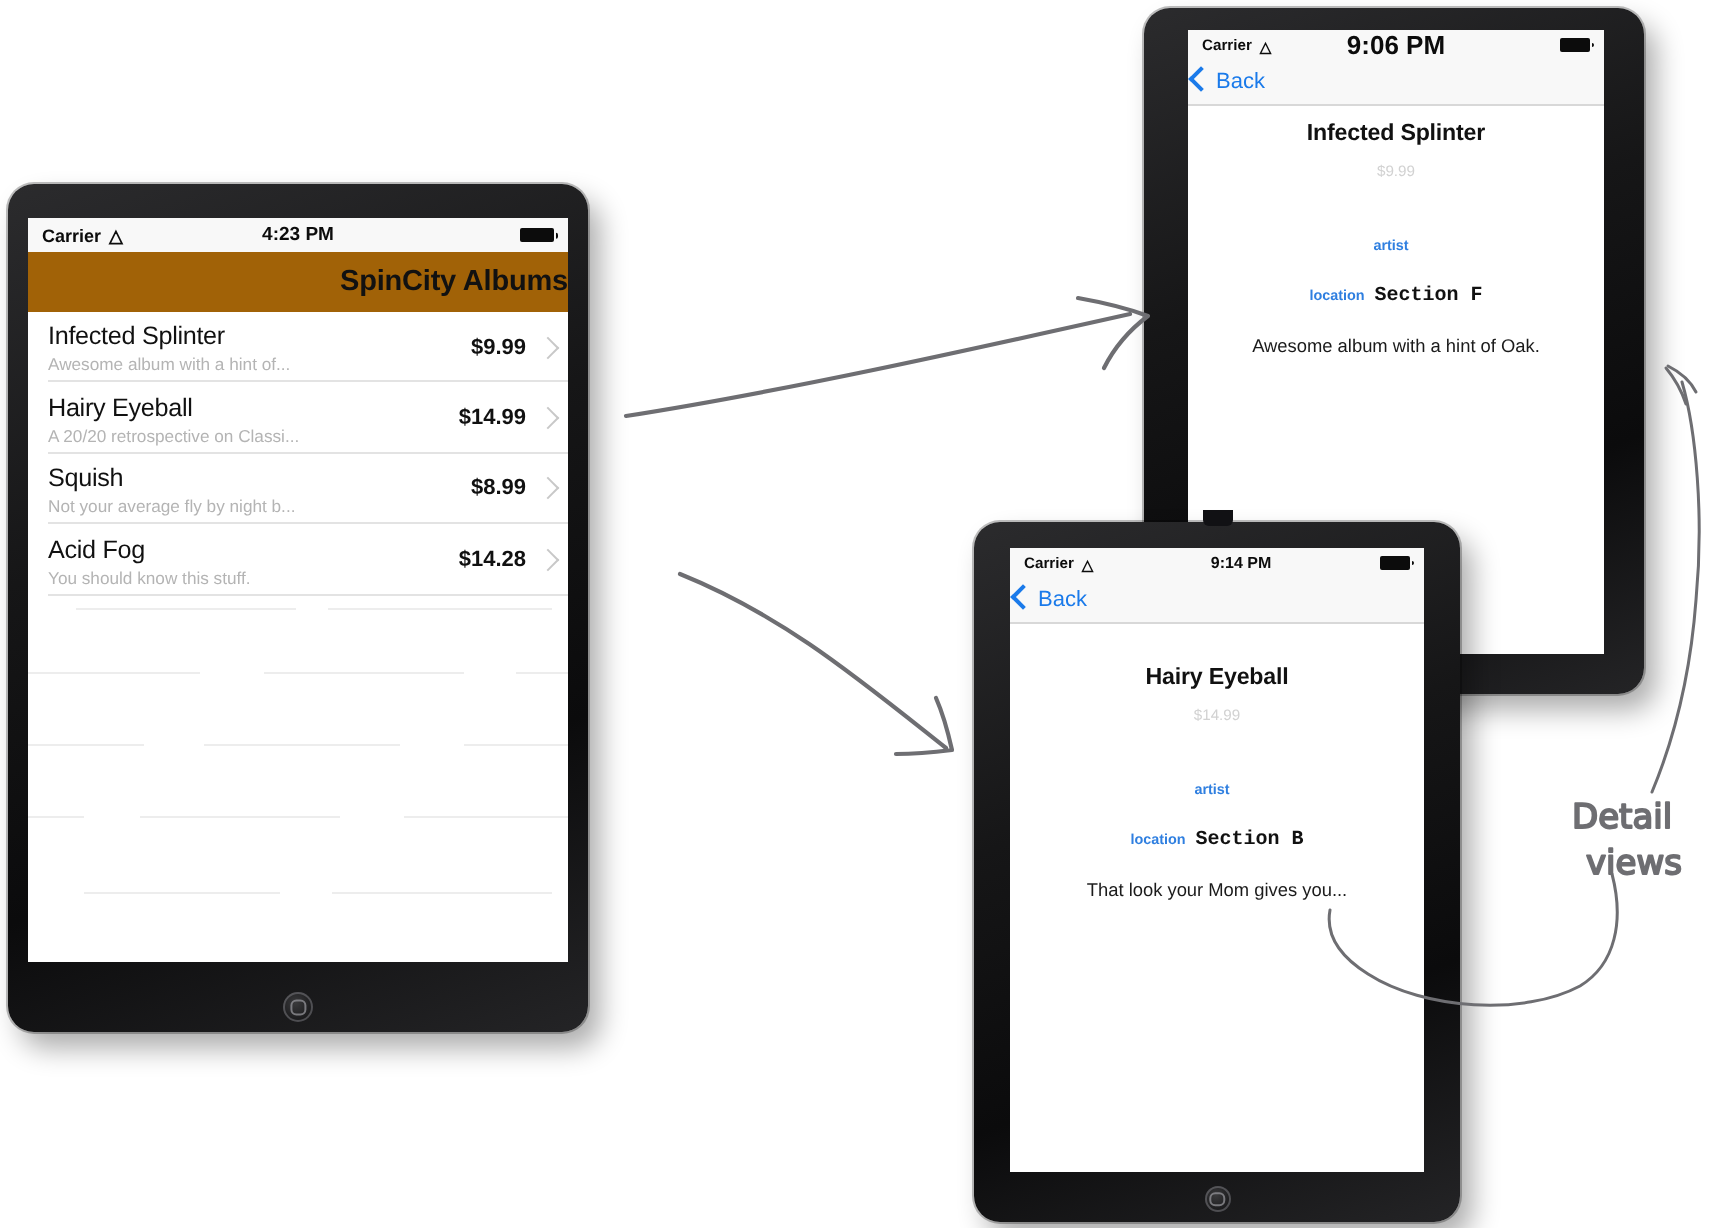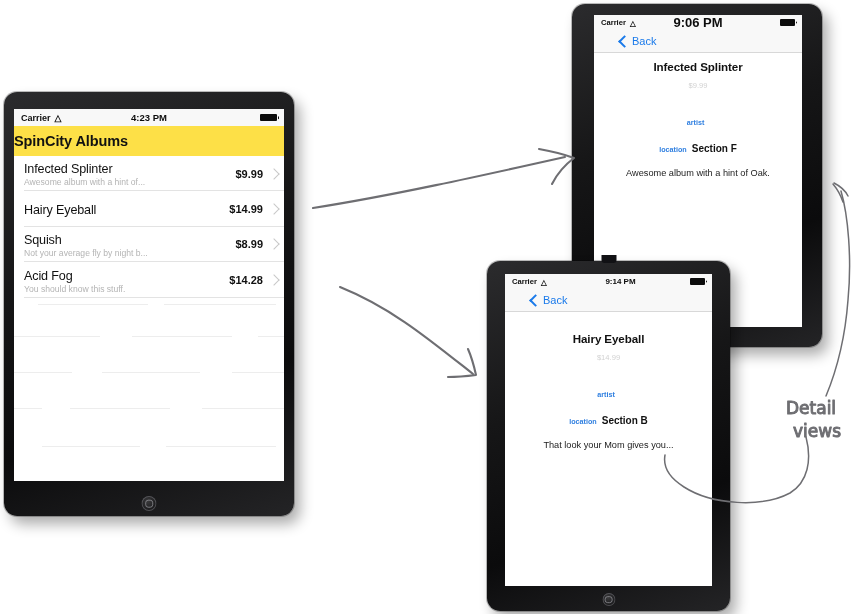--- a/index.html
+++ b/index.html
@@ -91,23 +91,23 @@
 
   #ipad .statusbar { height: 17px; padding: 0 7px; font-size: 9px; }
   #ipad .sb-center { font-size: 9.5px; }
   #ipad .batt { width: 17px; height: 7.5px; }
   #ipad .wifi-glyph { font-size: 9px; }
 
   .navbar-ipad {
     position: absolute;
     left: 0; right: 0; top: 17px;
     height: 30px;
-    background: #fde047;
+    background: #a16207;
     border-bottom: 1px solid #dcdcdc;
-    display: flex; align-items: center; justify-content: flex-start;
+    display: flex; align-items: center; justify-content: flex-end;
   }
   .navbar-ipad .nav-title {
     font-size: 14.5px;
     font-weight: bold;
     color: #111;
     letter-spacing: -0.1px;
   }
 
   .list { position: absolute; left: 0; right: 0; top: 47px; bottom: 0; background: #fff; }
   .row {
@@ -165,39 +165,38 @@
   .phone .screen { background: #fff; }
   .navbar-phone {
     position: absolute;
     left: 0; right: 0;
     background: #f8f8f8;
     border-bottom: 1px solid #d8d8d8;
     display: flex; align-items: center;
   }
   .back-btn {
     display: flex;
-    align-items: center;
+    align-items: flex-start;
     gap: 3px;
     color: #1a7aea;
     cursor: pointer;
-    padding-left: 24px;
   }
   .back-chev {
     width: 7px; height: 7px;
     border-left: 2.1px solid #1a7aea;
     border-bottom: 2.1px solid #1a7aea;
     transform: rotate(45deg);
     margin-left: 2px;
   }
   .detail-body { position: absolute; left: 0; right: 0; text-align: center; }
   .d-title { font-weight: bold; color: #111; letter-spacing: -0.1px; }
   .d-price { color: #d2d2d2; }
   .d-field { display: flex; align-items: baseline; justify-content: center; }
   .d-label { color: #2f7fe0; font-weight: bold; }
-  .d-value { color: #111; font-weight: bold; }
+  .d-value { color: #111; font-weight: bold; font-family: Liberation Mono, monospace; }
   .d-desc { color: #1b1b1b; }
 
   
   #phone1 { left: 572px; top: 4px; width: 250px; height: 343px; border-radius: 13px; }
   #phone1 .screen { left: 22px; top: 11px; width: 208px; height: 312px; }
   #phone1 .statusbar { height: 15px; padding: 0 7px; font-size: 7.6px; }
   #phone1 .sb-center { font-size: 13px; }
   #phone1 .batt { width: 15px; height: 6.5px; }
   #phone1 .wifi-glyph { font-size: 7.5px; }
   #phone1 .navbar-phone { top: 15px; height: 22px; }
@@ -269,20 +268,21 @@
             <span class="row-sub" style="display:block">Awesome album with a hint of...</span>
           </span>
           <span class="row-price">$9.99</span>
           <span class="chev"></span>
           <span class="sep-a"></span>
         </div>
 
         <div class="row">
           <span class="row-text">
             <span class="row-title">Hairy Eyeball</span>
+            <span class="row-sub" style="display:block">A 20/20 retrospective on Classi...</span>
           </span>
           <span class="row-price">$14.99</span>
           <span class="chev"></span>
           <span class="sep-a"></span>
         </div>
 
         <div class="row">
           <span class="row-text">
             <span class="row-title">Squish</span>
             <span class="row-sub" style="display:block">Not your average fly by night b...</span>

